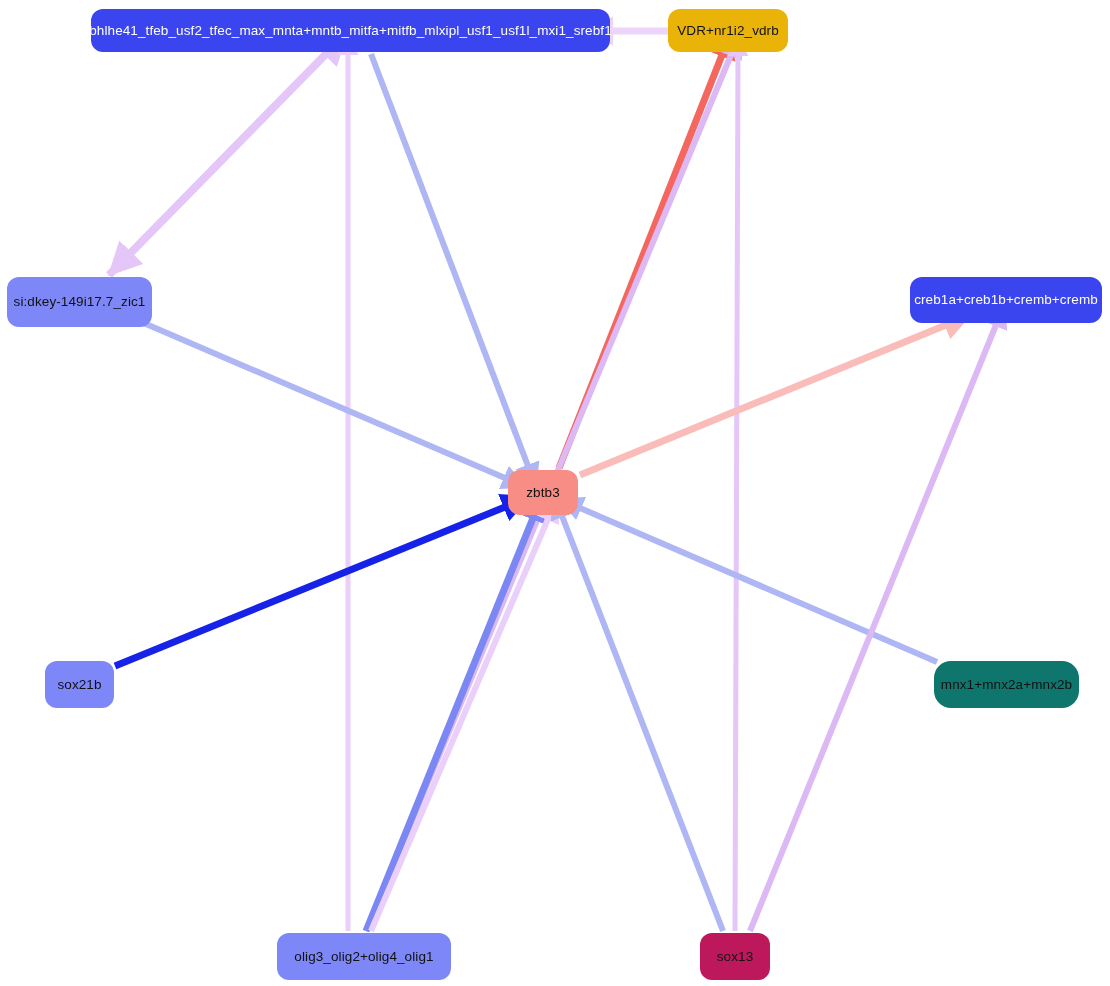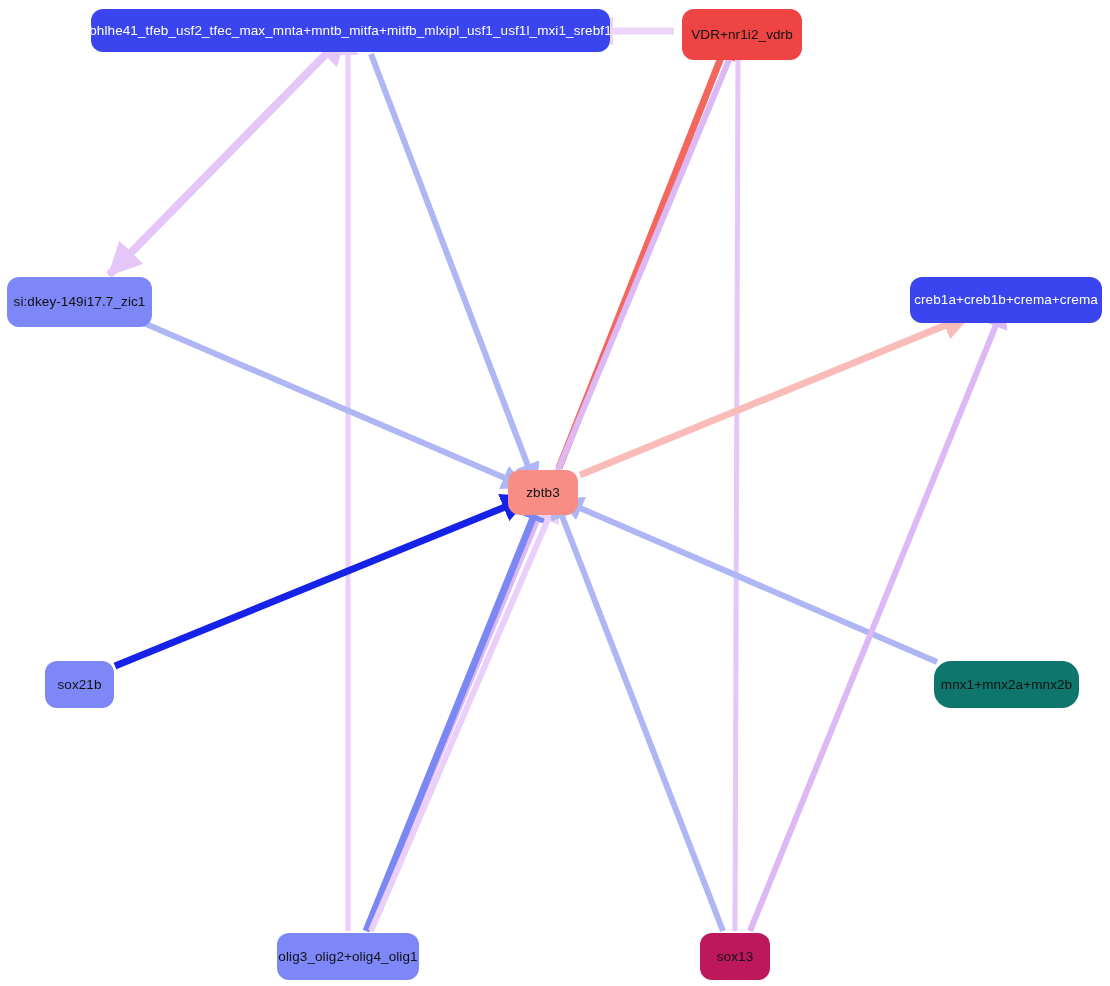--- a/index.html
+++ b/index.html
@@ -113,38 +113,38 @@
         <line x1="723" y1="931" x2="562" y2="516" stroke="#aeb6f4" stroke-width="6" stroke-linecap="butt" marker-end="url(#mk-aeb6f4-11)"></line>
         <line x1="937" y1="662" x2="580" y2="508" stroke="#aeb6f4" stroke-width="6" stroke-linecap="butt" marker-end="url(#mk-aeb6f4-12)"></line>
         <line x1="580" y1="475" x2="946" y2="325" stroke="#f9bcb8" stroke-width="7" stroke-linecap="butt" marker-end="url(#mk-f9bcb8-13)"></line>
         <line x1="750" y1="931" x2="996" y2="325" stroke="#dcb8f5" stroke-width="6" stroke-linecap="butt" marker-end="url(#mk-dcb8f5-14)"></line>
       </g>
   </svg>
   <div id="nodes-layer">
       <div class="gene-node" style="left: 91px; top: 9px; width: 519px; height: 43px; background: rgb(58, 69, 240); color: rgb(255, 255, 255);">
         <span class="node-label">bhlhe41_tfeb_usf2_tfec_max_mnta+mntb_mitfa+mitfb_mlxipl_usf1_usf1l_mxi1_srebf1</span>
       </div>
-      <div class="gene-node" style="left: 682px; top: 9px; width: 120px; height: 51px; background: #ef4444; color: rgb(17, 17, 17);">
+      <div class="gene-node" style="left: 668px; top: 9px; width: 120px; height: 43px; background: #eab308; color: rgb(17, 17, 17);">
         <span class="node-label">VDR+nr1i2_vdrb</span>
       </div>
       <div class="gene-node" style="left: 7px; top: 277px; width: 145px; height: 50px; background: rgb(125, 135, 247); color: rgb(17, 17, 17);">
         <span class="node-label">si:dkey-149i17.7_zic1</span>
       </div>
       <div class="gene-node" style="left: 910px; top: 277px; width: 192px; height: 46px; background: rgb(58, 69, 240); color: rgb(255, 255, 255);">
-        <span class="node-label">creb1a+creb1b+crema+crema</span>
+        <span class="node-label">creb1a+creb1b+cremb+cremb</span>
       </div>
       <div class="gene-node" style="left: 508px; top: 470px; width: 70px; height: 45px; background: rgb(247, 141, 132); color: rgb(17, 17, 17); justify-content: center;">
         <span class="node-label">zbtb3</span>
       </div>
       <div class="gene-node" style="left: 45px; top: 661px; width: 69px; height: 47px; background: rgb(125, 135, 247); color: rgb(17, 17, 17);">
         <span class="node-label">sox21b</span>
       </div>
       <div class="gene-node" style="left: 934px; top: 661px; width: 145px; height: 47px; background: #0f766e; color: rgb(17, 17, 17); border-radius: 17px;">
         <span class="node-label">mnx1+mnx2a+mnx2b</span>
       </div>
-      <div class="gene-node" style="left: 277px; top: 933px; width: 142px; height: 47px; background: rgb(125, 135, 247); color: rgb(17, 17, 17);">
+      <div class="gene-node" style="left: 277px; top: 933px; width: 174px; height: 47px; background: rgb(125, 135, 247); color: rgb(17, 17, 17);">
         <span class="node-label">olig3_olig2+olig4_olig1</span>
       </div>
       <div class="gene-node" style="left: 700px; top: 933px; width: 70px; height: 47px; background: #be185d; color: rgb(17, 17, 17);">
         <span class="node-label">sox13</span>
       </div>
     </div>
 </div>
 
 </body></html>

